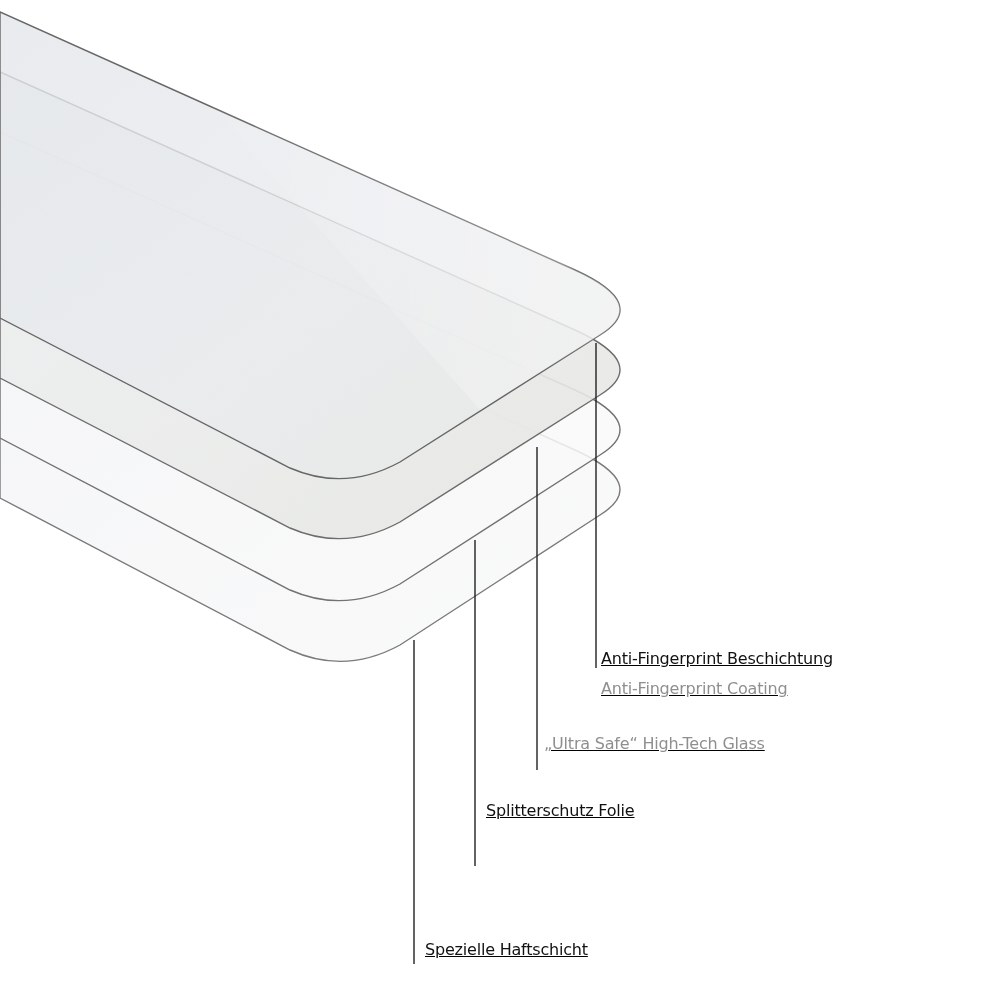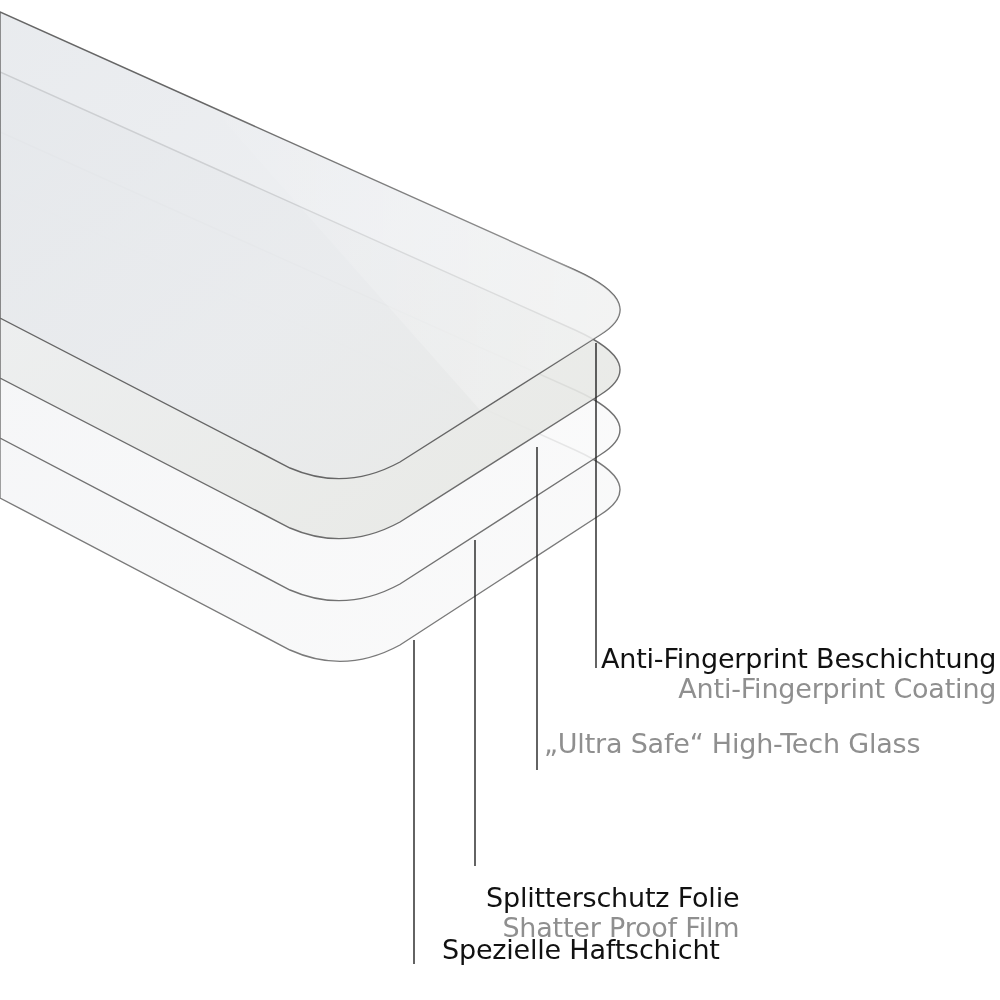--- a/index.html
+++ b/index.html
@@ -1,21 +1,21 @@
 <!DOCTYPE html>
 <html><head>
 <meta charset="utf-8">
 <style>
   html, body { margin: 0; padding: 0; background: #ffffff; }
   body { width: 1000px; height: 1000px; position: relative; overflow: hidden;
          font-family: "DejaVu Sans", "Liberation Sans", sans-serif; }
   #diagram { position: absolute; left: 0; top: 0; width: 1000px; height: 1000px; }
-  .label { position: absolute; font-size: 27px; line-height: 30px; white-space: nowrap; letter-spacing: -0.2px; }
+  .label { position: absolute; font-size: 16px; line-height: 30px; white-space: nowrap; letter-spacing: -0.2px; text-decoration: underline; }
   .label .de { color: #111111; display: block; }
-  .label .en { color: #8f8f8f; display: block; text-align: right; }
+  .label .en { color: #8f8f8f; display: block; }
 </style>
 </head>
 <body>
 
 <svg id="diagram" viewBox="0 0 1000 1000" xmlns="http://www.w3.org/2000/svg">
   <defs>
     <linearGradient id="glassTop" x1="0" y1="0" x2="1" y2="1">
       <stop offset="0" stop-color="#e3e6ea"></stop>
       <stop offset="0.55" stop-color="#e9ebee"></stop>
       <stop offset="1" stop-color="#e8e9e6"></stop>
@@ -61,20 +61,19 @@
 
 <div class="label" style="left:601px; top:644px;">
   <span class="de">Anti-Fingerprint Beschichtung</span>
   <span class="en">Anti-Fingerprint Coating</span>
 </div>
 
 <div class="label" style="left:544px; top:729px;">
   <span class="en">„Ultra Safe“ High-Tech Glass</span>
 </div>
 
-<div class="label" style="left:486px; top:883px;">
+<div class="label" style="left:486px; top:796px;">
   <span class="de">Splitterschutz Folie</span>
-  <span class="en">Shatter Proof Film</span>
 </div>
 
-<div class="label" style="left:425px; top:935px;margin-left:17px;">
+<div class="label" style="left:425px; top:935px;">
   <span class="de">Spezielle Haftschicht</span>
 </div>
 
 </body></html>

